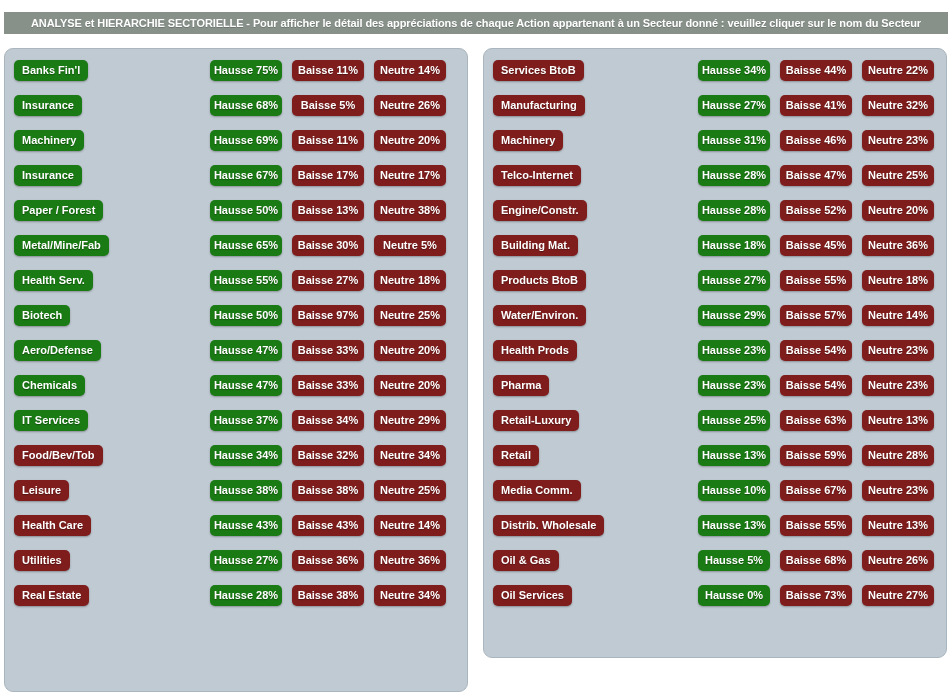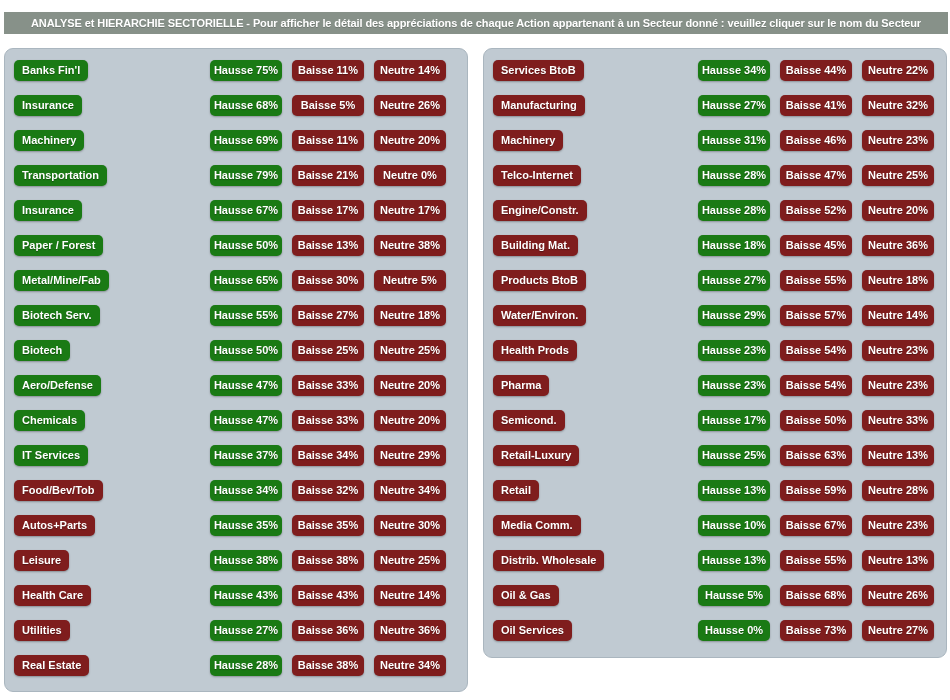--- a/index.html
+++ b/index.html
@@ -133,53 +133,47 @@
         <div class="pill stat col-baisse tone-red">Baisse 5%</div>
         <div class="pill stat col-neutre tone-grey">Neutre 26%</div>
       </div>
       <div class="sector-row">
         <div class="pill sector tone-green">Machinery</div>
         <div class="pill stat col-hausse tone-green">Hausse 69%</div>
         <div class="pill stat col-baisse tone-red">Baisse 11%</div>
         <div class="pill stat col-neutre tone-grey">Neutre 20%</div>
       </div>
       <div class="sector-row">
-        <div class="pill sector tone-green">Transportation</div>
-        <div class="pill stat col-hausse tone-green">Hausse 79%</div>
-        <div class="pill stat col-baisse tone-red">Baisse 21%</div>
-        <div class="pill stat col-neutre tone-grey">Neutre 0%</div>
-      </div>
-      <div class="sector-row">
         <div class="pill sector tone-green">Insurance</div>
         <div class="pill stat col-hausse tone-green">Hausse 67%</div>
         <div class="pill stat col-baisse tone-red">Baisse 17%</div>
         <div class="pill stat col-neutre tone-grey">Neutre 17%</div>
       </div>
       <div class="sector-row">
         <div class="pill sector tone-green">Paper / Forest</div>
         <div class="pill stat col-hausse tone-green">Hausse 50%</div>
         <div class="pill stat col-baisse tone-red">Baisse 13%</div>
         <div class="pill stat col-neutre tone-grey">Neutre 38%</div>
       </div>
       <div class="sector-row">
         <div class="pill sector tone-green">Metal/Mine/Fab</div>
         <div class="pill stat col-hausse tone-green">Hausse 65%</div>
         <div class="pill stat col-baisse tone-red">Baisse 30%</div>
         <div class="pill stat col-neutre tone-grey">Neutre 5%</div>
       </div>
       <div class="sector-row">
-        <div class="pill sector tone-green">Biotech Serv.</div>
+        <div class="pill sector tone-green">Health Serv.</div>
         <div class="pill stat col-hausse tone-green">Hausse 55%</div>
         <div class="pill stat col-baisse tone-red">Baisse 27%</div>
         <div class="pill stat col-neutre tone-grey">Neutre 18%</div>
       </div>
       <div class="sector-row">
         <div class="pill sector tone-green">Biotech</div>
         <div class="pill stat col-hausse tone-green">Hausse 50%</div>
-        <div class="pill stat col-baisse tone-red">Baisse 25%</div>
+        <div class="pill stat col-baisse tone-red">Baisse 97%</div>
         <div class="pill stat col-neutre tone-grey">Neutre 25%</div>
       </div>
       <div class="sector-row">
         <div class="pill sector tone-green">Aero/Defense</div>
         <div class="pill stat col-hausse tone-green">Hausse 47%</div>
         <div class="pill stat col-baisse tone-red">Baisse 33%</div>
         <div class="pill stat col-neutre tone-grey">Neutre 20%</div>
       </div>
       <div class="sector-row">
         <div class="pill sector tone-green">Chemicals</div>
@@ -193,26 +187,20 @@
         <div class="pill stat col-baisse tone-red">Baisse 34%</div>
         <div class="pill stat col-neutre tone-grey">Neutre 29%</div>
       </div>
       <div class="sector-row">
         <div class="pill sector tone-grey">Food/Bev/Tob</div>
         <div class="pill stat col-hausse tone-green">Hausse 34%</div>
         <div class="pill stat col-baisse tone-red">Baisse 32%</div>
         <div class="pill stat col-neutre tone-grey">Neutre 34%</div>
       </div>
       <div class="sector-row">
-        <div class="pill sector tone-grey">Autos+Parts</div>
-        <div class="pill stat col-hausse tone-green">Hausse 35%</div>
-        <div class="pill stat col-baisse tone-red">Baisse 35%</div>
-        <div class="pill stat col-neutre tone-grey">Neutre 30%</div>
-      </div>
-      <div class="sector-row">
         <div class="pill sector tone-grey">Leisure</div>
         <div class="pill stat col-hausse tone-green">Hausse 38%</div>
         <div class="pill stat col-baisse tone-red">Baisse 38%</div>
         <div class="pill stat col-neutre tone-grey">Neutre 25%</div>
       </div>
       <div class="sector-row">
         <div class="pill sector tone-grey">Health Care</div>
         <div class="pill stat col-hausse tone-green">Hausse 43%</div>
         <div class="pill stat col-baisse tone-red">Baisse 43%</div>
         <div class="pill stat col-neutre tone-grey">Neutre 14%</div>
@@ -288,26 +276,20 @@
         <div class="pill stat col-baisse tone-red">Baisse 54%</div>
         <div class="pill stat col-neutre tone-grey">Neutre 23%</div>
       </div>
       <div class="sector-row">
         <div class="pill sector tone-red">Pharma</div>
         <div class="pill stat col-hausse tone-green">Hausse 23%</div>
         <div class="pill stat col-baisse tone-red">Baisse 54%</div>
         <div class="pill stat col-neutre tone-grey">Neutre 23%</div>
       </div>
       <div class="sector-row">
-        <div class="pill sector tone-red">Semicond.</div>
-        <div class="pill stat col-hausse tone-green">Hausse 17%</div>
-        <div class="pill stat col-baisse tone-red">Baisse 50%</div>
-        <div class="pill stat col-neutre tone-grey">Neutre 33%</div>
-      </div>
-      <div class="sector-row">
         <div class="pill sector tone-red">Retail-Luxury</div>
         <div class="pill stat col-hausse tone-green">Hausse 25%</div>
         <div class="pill stat col-baisse tone-red">Baisse 63%</div>
         <div class="pill stat col-neutre tone-grey">Neutre 13%</div>
       </div>
       <div class="sector-row">
         <div class="pill sector tone-red">Retail</div>
         <div class="pill stat col-hausse tone-green">Hausse 13%</div>
         <div class="pill stat col-baisse tone-red">Baisse 59%</div>
         <div class="pill stat col-neutre tone-grey">Neutre 28%</div>

